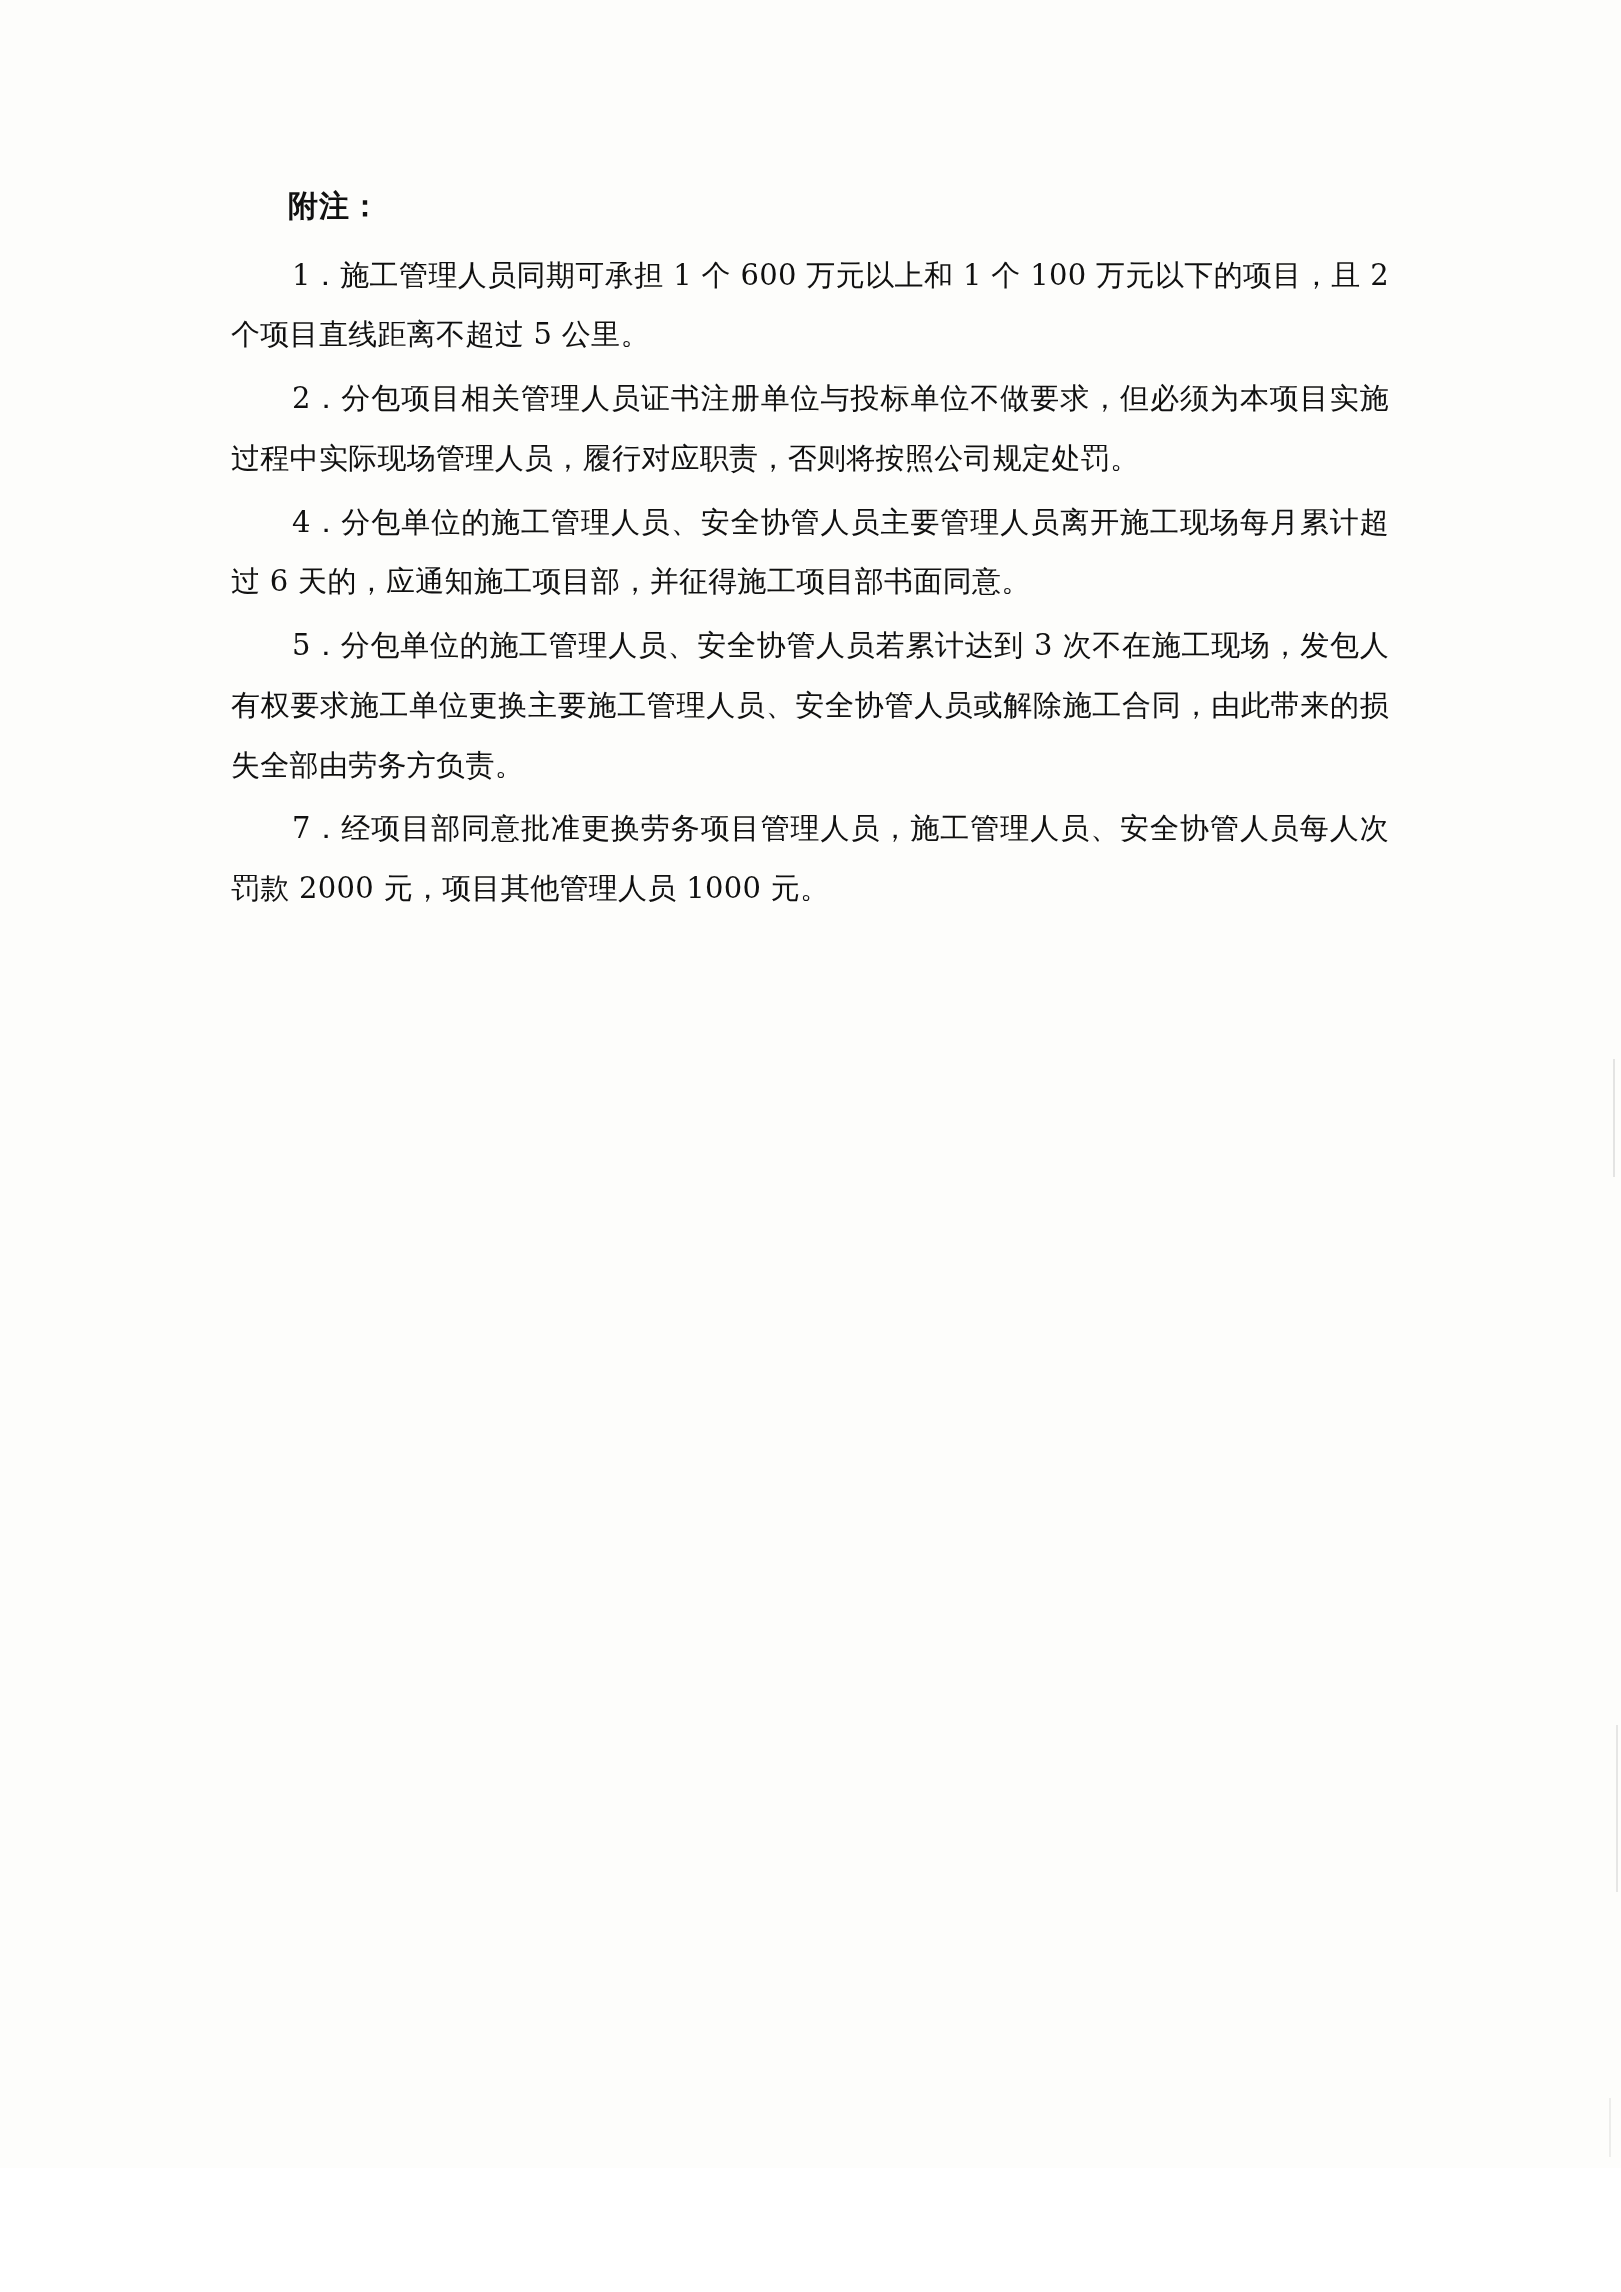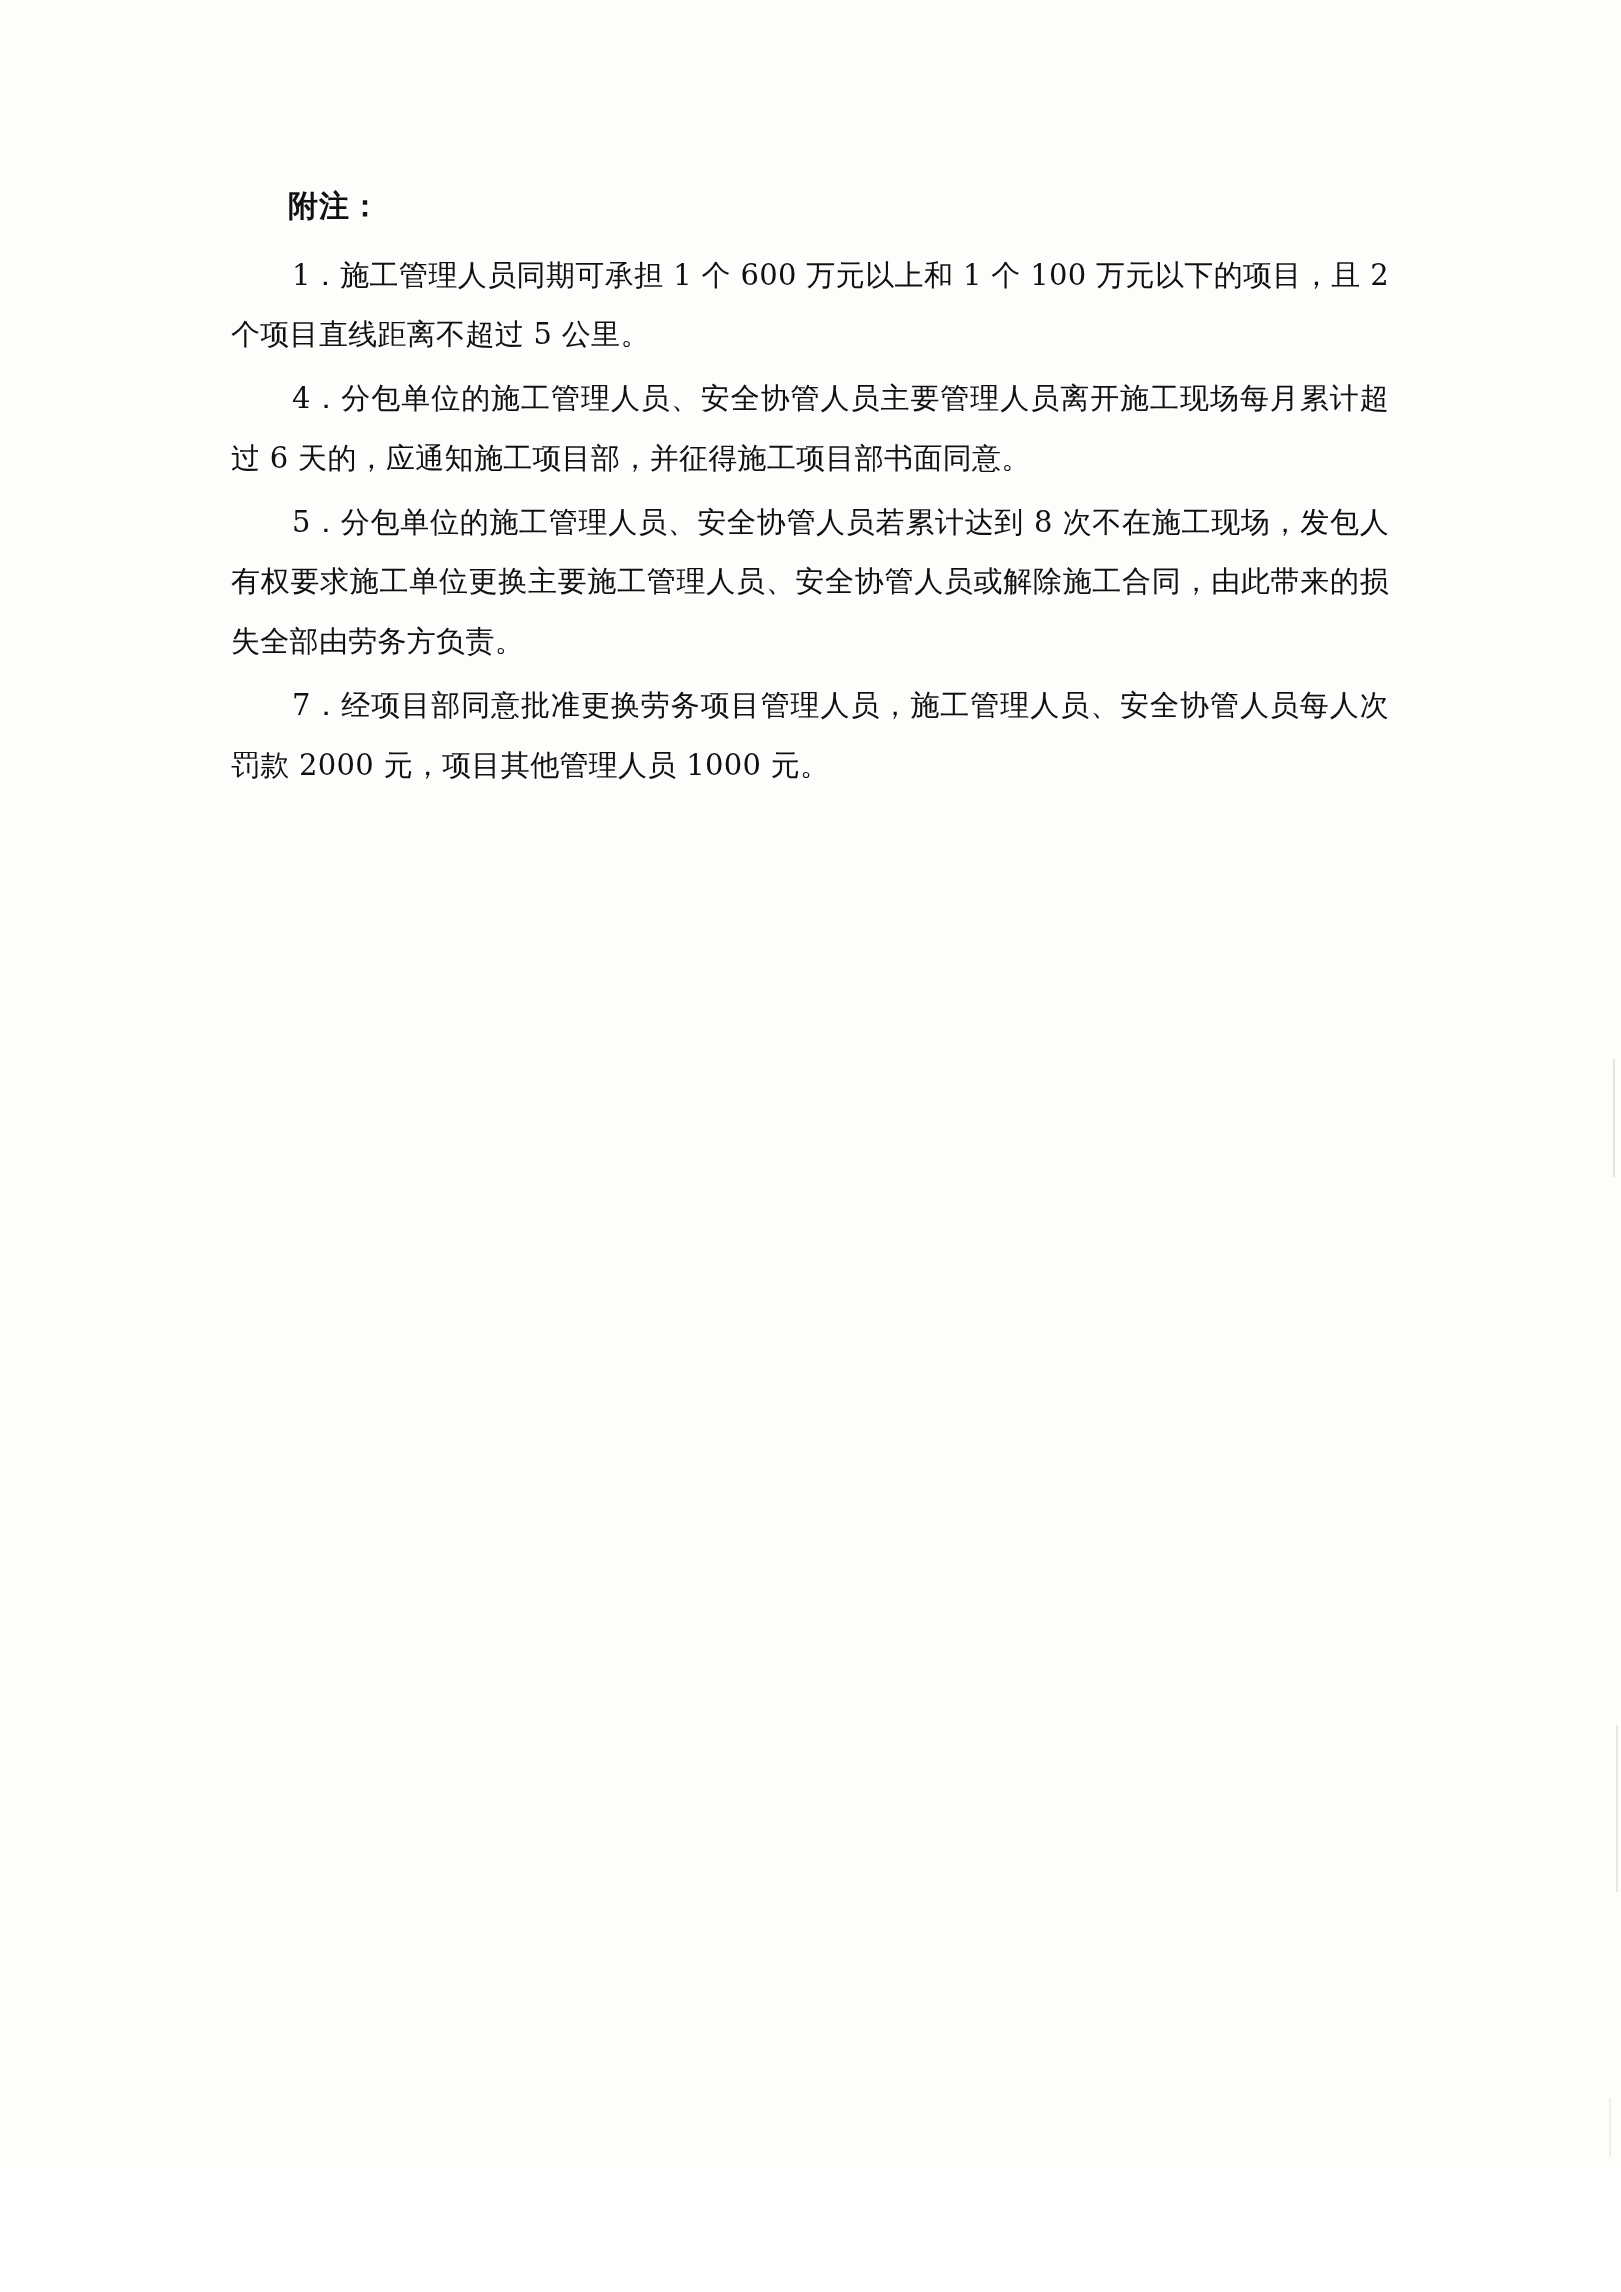--- a/index.html
+++ b/index.html
@@ -49,21 +49,22 @@
   .edge-2 { right: 2.9px; top: 1725px; width: 2px; height: 167px; opacity: .5; }
   .edge-3 { right: 9.8px; top: 2098px; width: 2px; height: 59px; opacity: .35; }
 </style>
 </head>
 <body>
 
 <div class="page">
   <div class="content">
     <p class="heading">附注：</p>
     <p class="para">1．施工管理人员同期可承担 1 个 600 万元以上和 1 个 100 万元以下的项目，且 2 个项目直线距离不超过 5 公里。</p>
+    <p class="para">2．分包项目相关管理人员证书注册单位与投标单位不做要求，但必须为本项目实施过程中实际现场管理人员，履行对应职责，否则将按照公司规定处罚。</p>
     <p class="para">4．分包单位的施工管理人员、安全协管人员主要管理人员离开施工现场每月累计超过 6 天的，应通知施工项目部，并征得施工项目部书面同意。</p>
-    <p class="para">5．分包单位的施工管理人员、安全协管人员若累计达到 8 次不在施工现场，发包人有权要求施工单位更换主要施工管理人员、安全协管人员或解除施工合同，由此带来的损失全部由劳务方负责。</p>
+    <p class="para">5．分包单位的施工管理人员、安全协管人员若累计达到 3 次不在施工现场，发包人有权要求施工单位更换主要施工管理人员、安全协管人员或解除施工合同，由此带来的损失全部由劳务方负责。</p>
     <p class="para">7．经项目部同意批准更换劳务项目管理人员，施工管理人员、安全协管人员每人次罚款 2000 元，项目其他管理人员 1000 元。</p>
   </div>
   <div class="edge-mark edge-1"></div>
   <div class="edge-mark edge-2"></div>
   <div class="edge-mark edge-3"></div>
 </div>
 
 
 </body></html>

